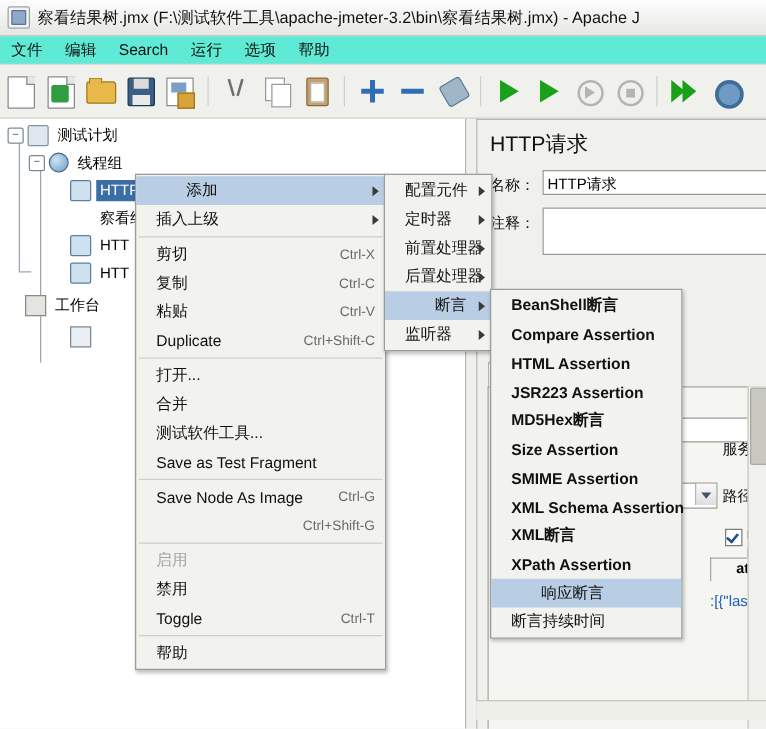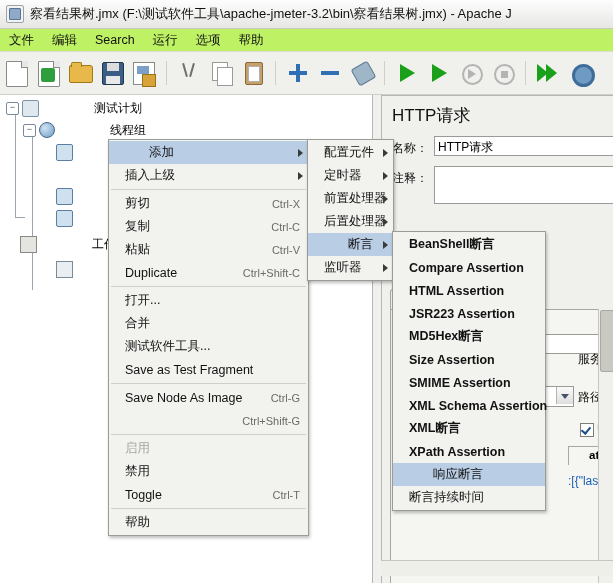--- a/index.html
+++ b/index.html
@@ -29,21 +29,21 @@
     content:"";position:absolute;left:2px;top:2px;width:10px;height:10px;
     background:#8fa9c9;border:1px solid #5d7391;border-radius:1px;
   }
   .title-text{
     font-size:13px;color:#111;white-space:nowrap;overflow:hidden;
   }
 
   
   .menubar{
     position:absolute;left:0;top:29px;width:613px;height:22px;
-    background:#bef264;display:flex;align-items:center;
+    background:#5eead4;display:flex;align-items:center;
     border-bottom:1px solid #dcdcd8;
   }
   .menubar .mi{padding:2px 9px;font-size:12.5px;color:#111;white-space:nowrap;}
 
   
   .toolbar{
     position:absolute;left:0;top:52px;width:613px;height:42px;
     background:#f0f0ed;border-bottom:1px solid #cfcfc9;
     display:flex;align-items:center;
   }
@@ -91,21 +91,21 @@
     background:#fff;border-right:1px solid #b6b6b2;overflow:hidden;
   }
   .tnode{position:absolute;display:flex;align-items:center;height:18px;white-space:nowrap;font-size:12px;}
   .thandle{width:11px;height:11px;border:1px solid #7b8a99;background:#fff;color:#4a5866;font-size:9px;line-height:9px;text-align:center;margin-right:3px;flex:none;border-radius:2px;}
   .ticon{width:15px;height:15px;margin-right:4px;flex:none;position:absolute;}
   .ticon.plan{background:#dfe7ef;border:1px solid #7f93a7;border-radius:2px;}
   .ticon.group{width:14px;height:14px;border-radius:50%;background:radial-gradient(circle at 5px 5px,#cfe2f2,#6d9cc6);border:1px solid #46678a;}
   .ticon.tree{background:#e9eef3;border:1px solid #7b8a99;}
   .ticon.http{background:#cfe0ef;border:1px solid #5b7fa3;border-radius:2px;}
   .ticon.bench{background:#e4e4e0;border:1px solid #8a8a84;}
-  .tlabel{padding:0 3px;margin-left:48px;}
+  .tlabel{padding:0 3px;}
   .tlabel.sel{background:#3a6ea5;color:#fff;}
   .tline{position:absolute;background:#9aa5b0;}
 
   
   .right{
     position:absolute;left:381px;top:95px;width:232px;height:488px;
     background:#f0f0ed;border:1px solid #b6b6b2;border-right:none;
     overflow:hidden;
   }
   .rp-title{position:absolute;left:10px;top:8px;font-size:17px;color:#111;}

